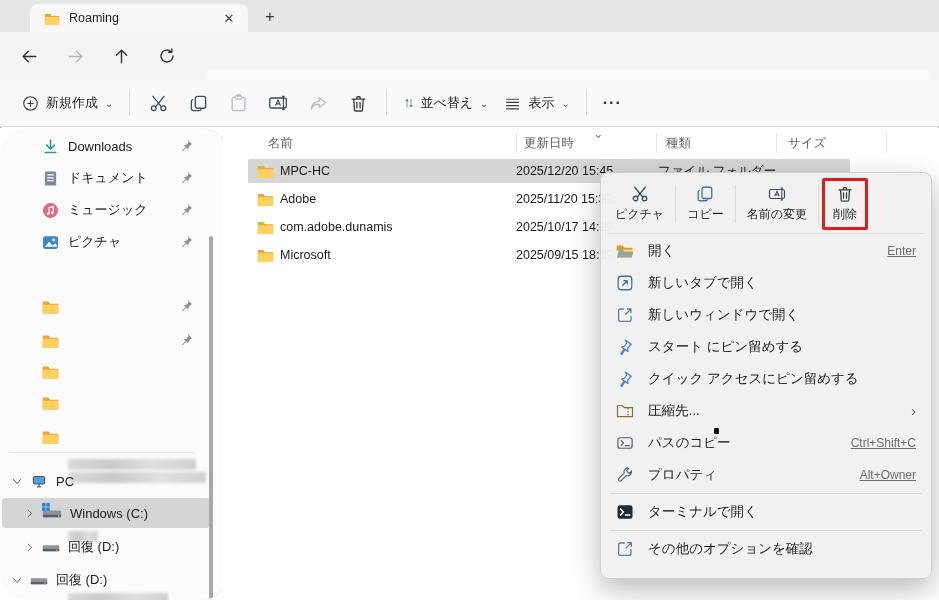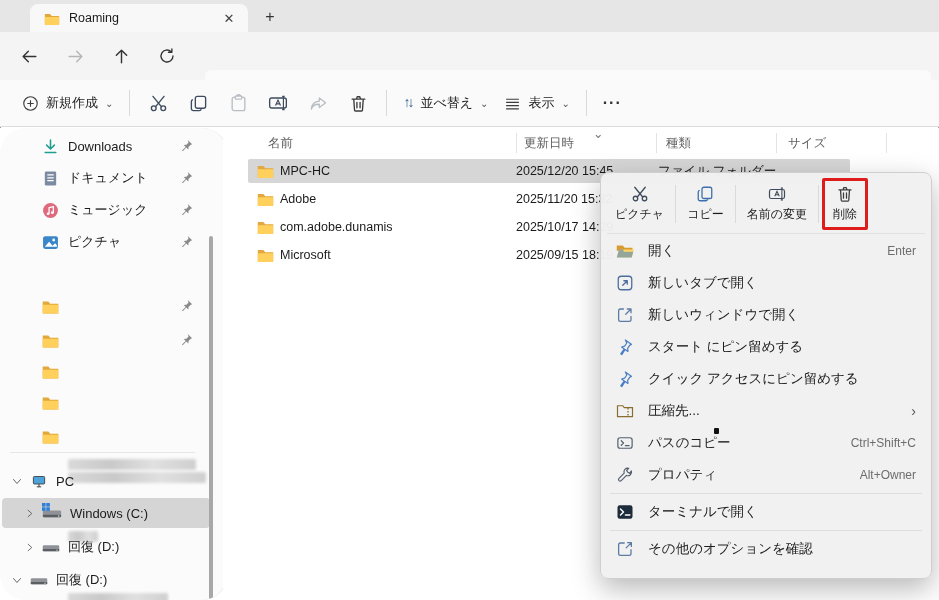--- a/index.html
+++ b/index.html
@@ -72,21 +72,21 @@
   .qa-cell .qa-label { font-size:12px; white-space:nowrap; }
   .qa-ic { width:18px; height:18px; color:#3e4a5e; }
   .qa-sep { width:1px; height:38px; background:#dadada; margin:0 3px; }
   .qa-cell.redbox { border:3px solid var(--annotation-red,#dd1c1c); border-radius:2px; }
   .qa-underline { position:absolute; left:6px; top:60px; right:6px; height:1px; background:#e0e0e0; }
 
   .menu-items { position:absolute; left:5px; top:62px; right:5px; }
   .mi { position:relative; height:32px; display:flex; align-items:center; border-radius:4px; padding:11px 10px; }
   .mi-ic { width:18px; height:18px; margin-right:14px; flex:none; }
   .mi-label { font-size:13.5px; white-space:nowrap; flex:1; }
-  .mi-sc { font-size:12px; color:#6d6d6d; white-space:nowrap; }
+  .mi-sc { font-size:12px; color:#6d6d6d; white-space:nowrap;text-decoration:underline; }
   .mi-subchev { color:#555; font-size:14px; }
   .mi-sep { height:1px; background:#dcdcdc; margin:2px 4px; }
 
   .cursor-dot { position:absolute; left:714px; top:428px; width:5px; height:6px; background:#111; border-radius:1px; }
   svg { display:block; }
 </style>
 </head>
 <body>
 
 <svg width="0" height="0" style="position:absolute">

